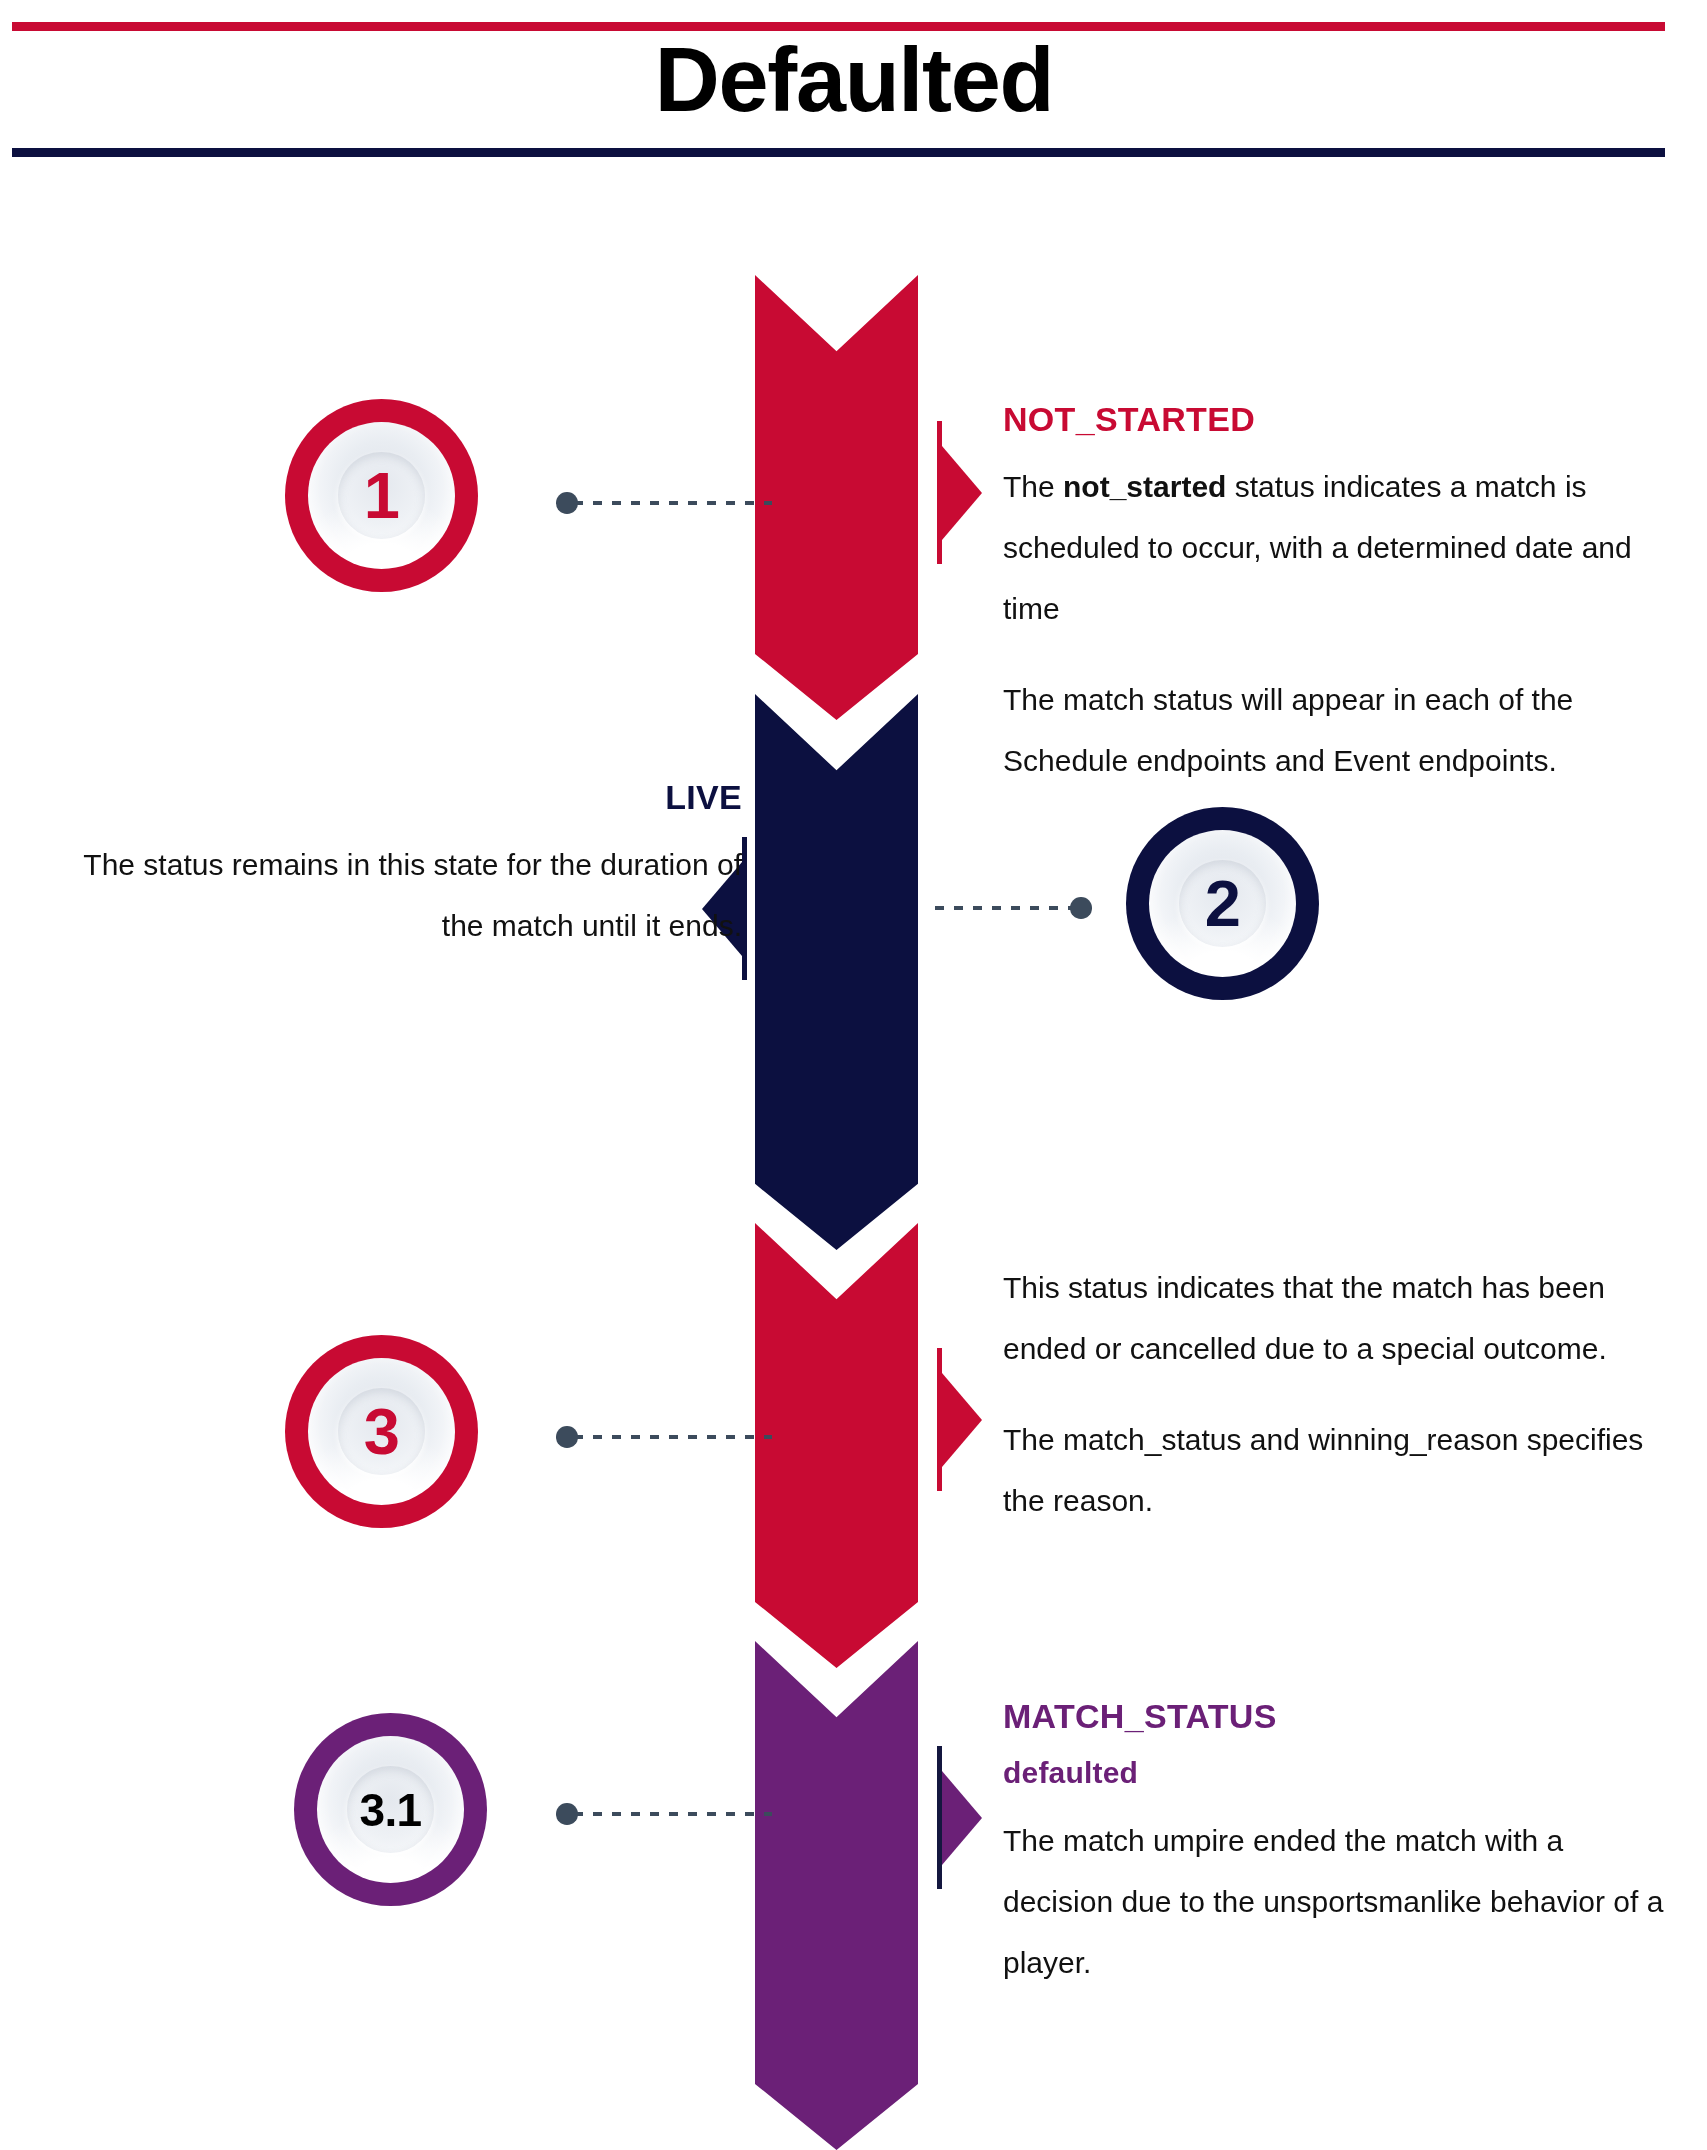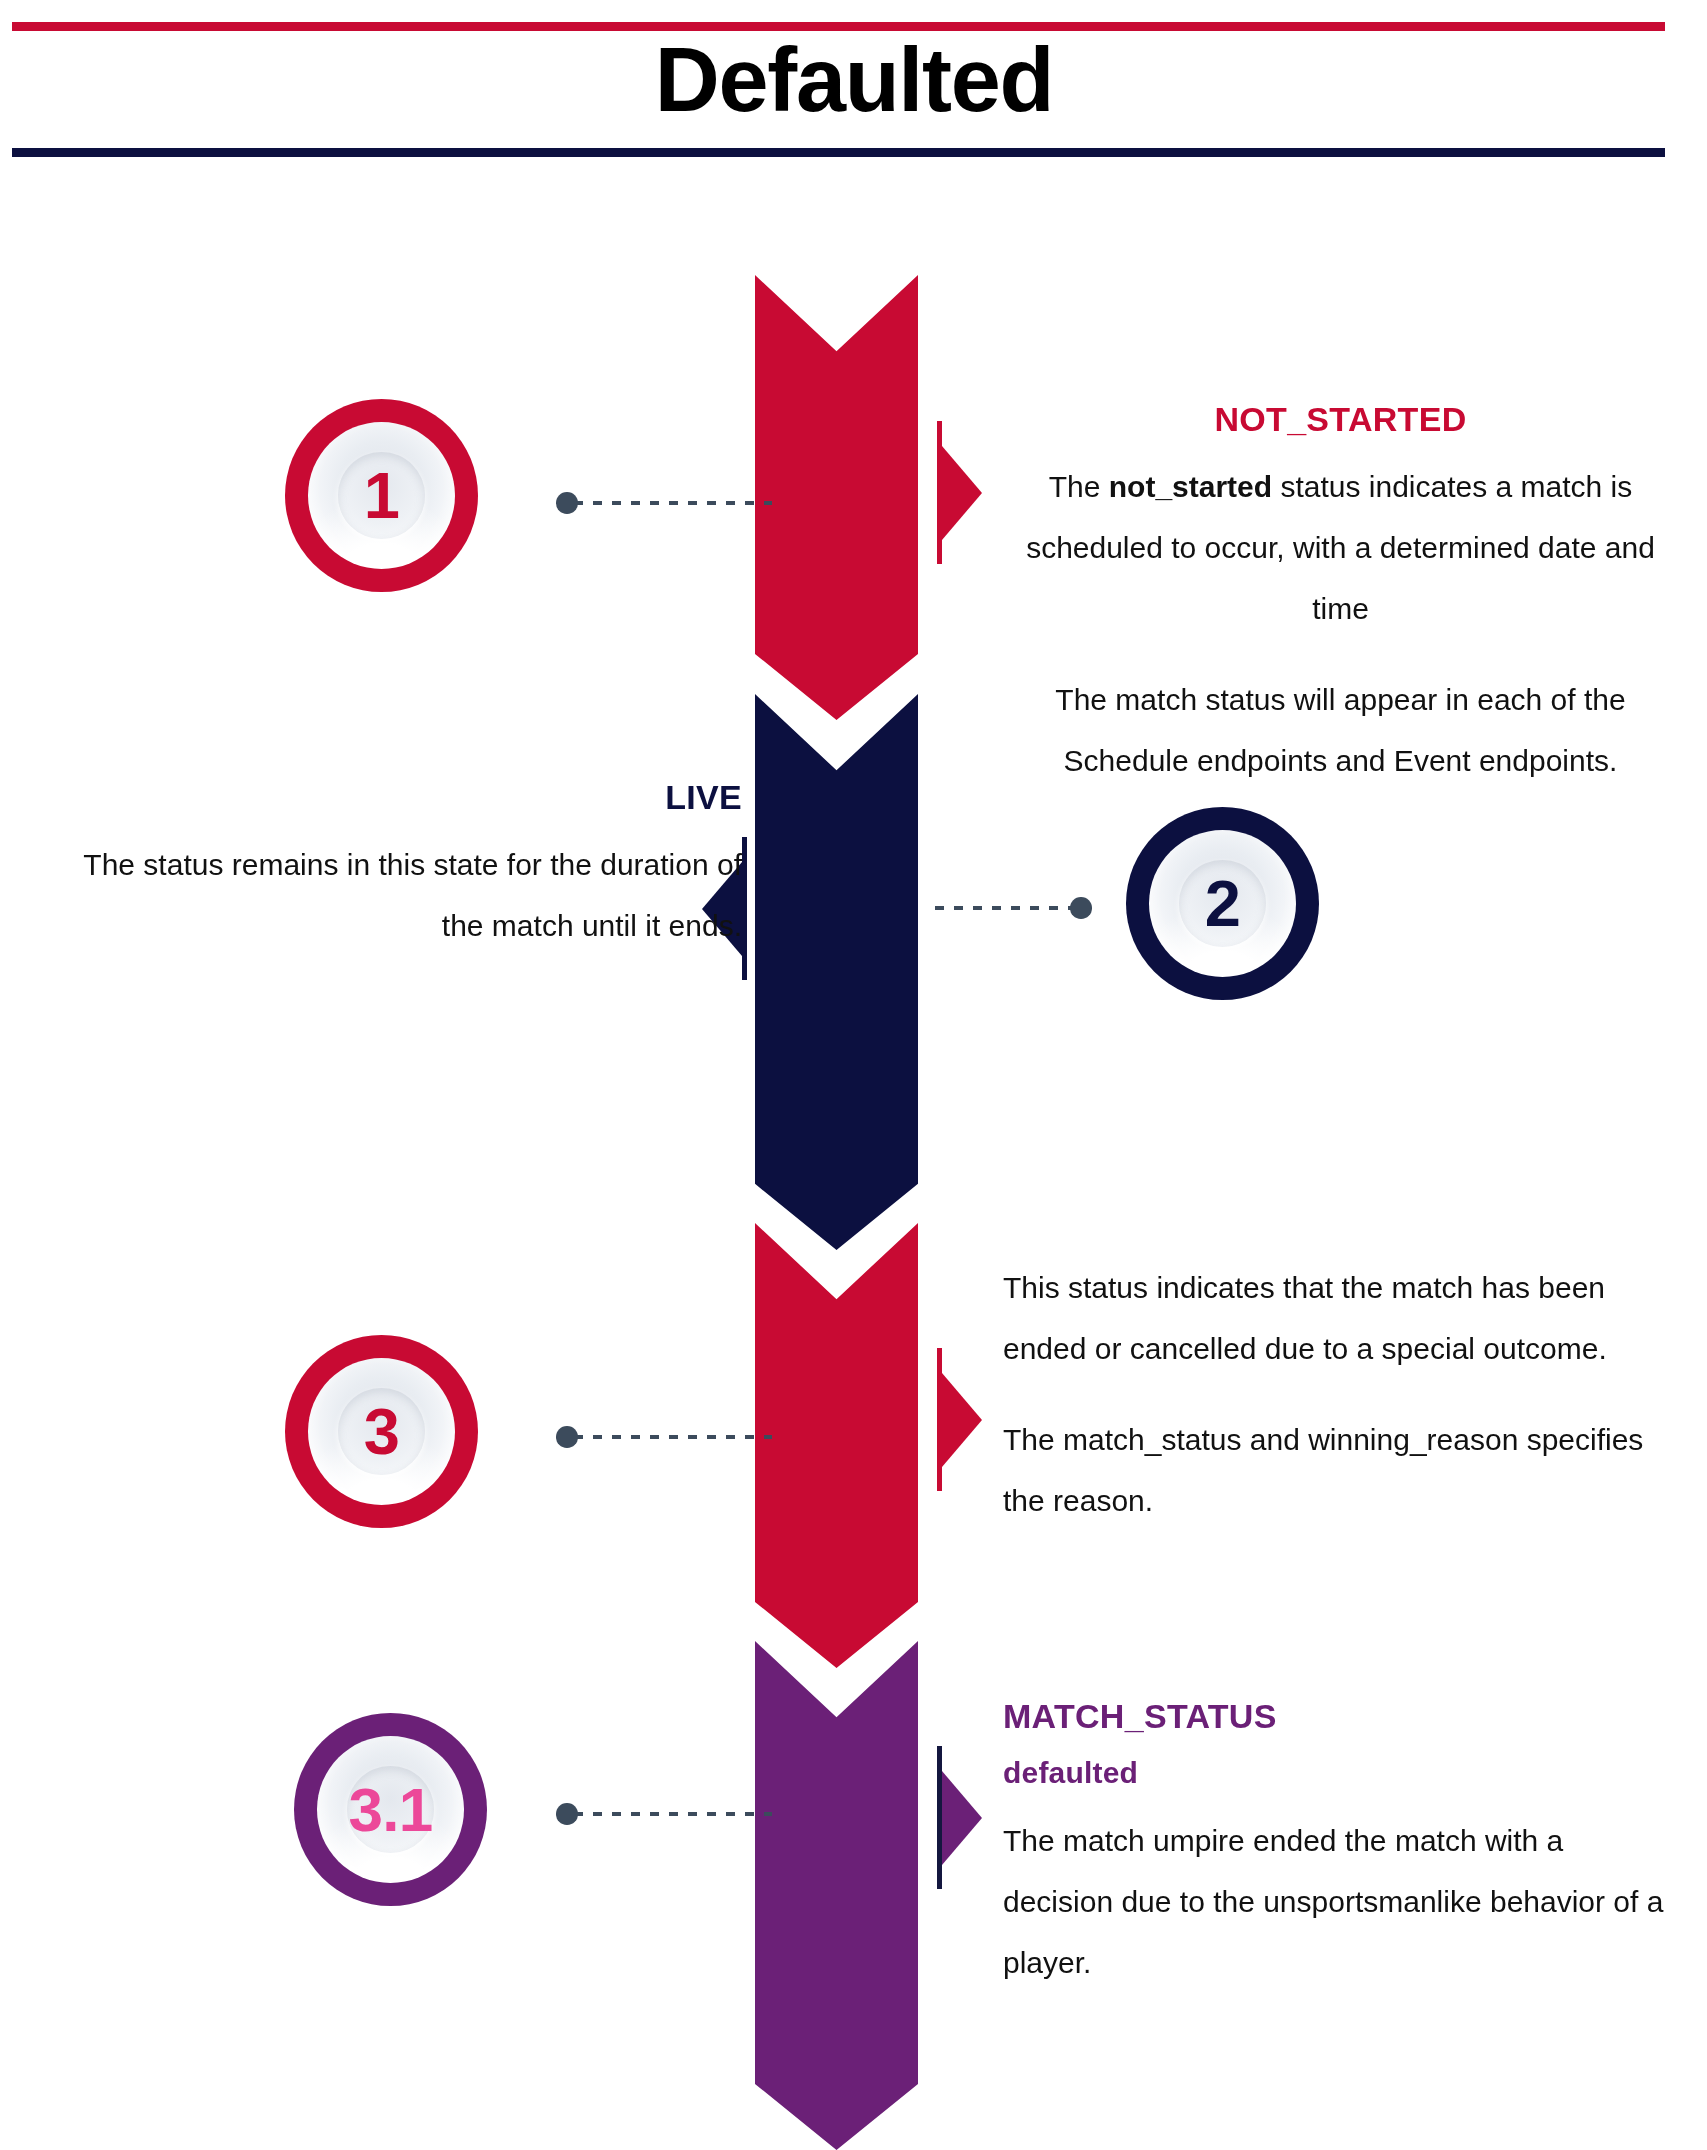--- a/index.html
+++ b/index.html
@@ -124,40 +124,40 @@
   #badge-2{left:1126px;top:807px;}
   #badge-2 .ring{background:#0C1040;}
   #badge-2 .num{color:#0C1040;}
 
   #badge-3{left:285px;top:1335px;}
   #badge-3 .ring{background:#C80A33;}
   #badge-3 .num{color:#C80A33;}
 
   #badge-31{left:294px;top:1713px;}
   #badge-31 .ring{background:#6B2077;}
-  #badge-31 .num{color:#ec4899;font-size:62px;}
+  #badge-31 .num{color:#000000;font-size:46px;}
 
   
   .block{position:absolute;}
   .block .kicker{
     font-size:34px;line-height:42px;font-weight:700;letter-spacing:0.3px;
     margin:0 0 16px 0;
   }
   .block .sub{
     font-size:30px;line-height:39px;font-weight:700;letter-spacing:0.2px;
     margin:0 0 17.5px 0;
   }
   .block p{
     font-size:30px;line-height:61px;color:#111111;margin:0 0 30px 0;
     font-weight:400;
   }
   .block p:last-child{margin-bottom:0;}
   .block p b{font-weight:700;}
 
-  #block-not-started{left:1003px;top:398px;width:675px;text-align:center;}
+  #block-not-started{left:1003px;top:398px;width:675px;}
   #block-not-started .kicker{color:#C80A33;}
 
   #block-live{left:67px;top:776px;width:675px;text-align:right;}
   #block-live .kicker{color:#0C1040;}
 
   #block-ended{left:1003px;top:1257px;width:675px;}
   #block-ended .kicker{color:#C80A33;}
 
   #block-match-status{left:1003px;top:1695px;width:675px;}
   #block-match-status .kicker{color:#6B2077;}

